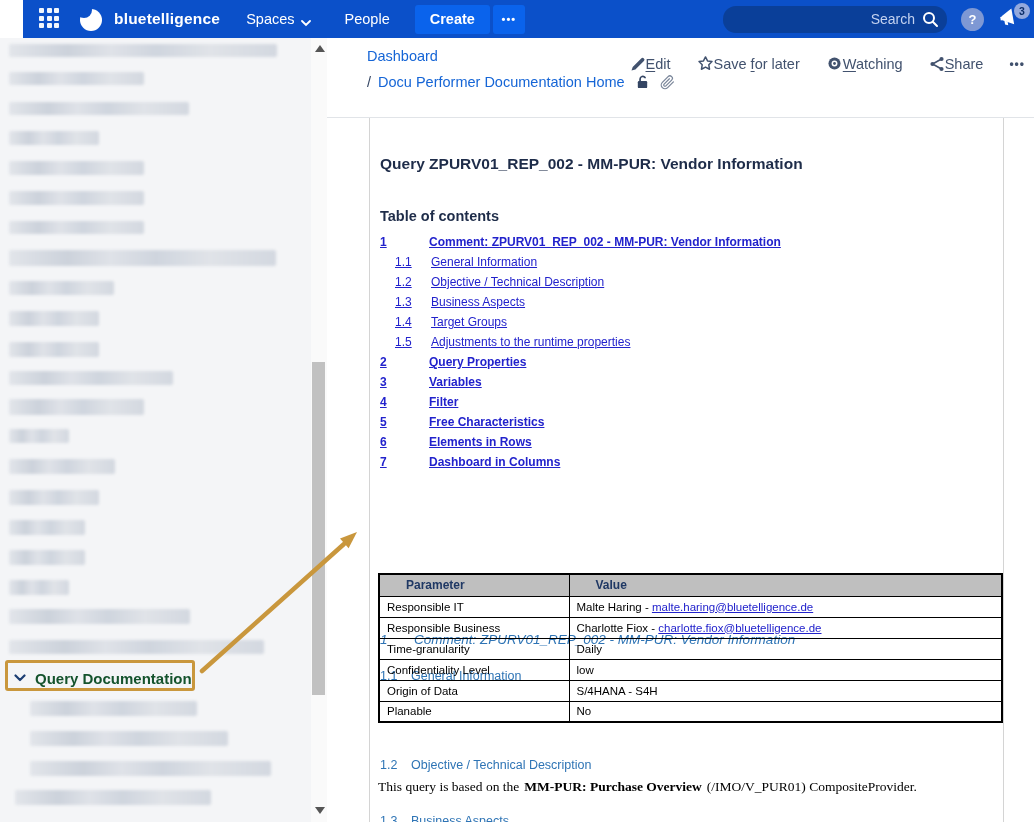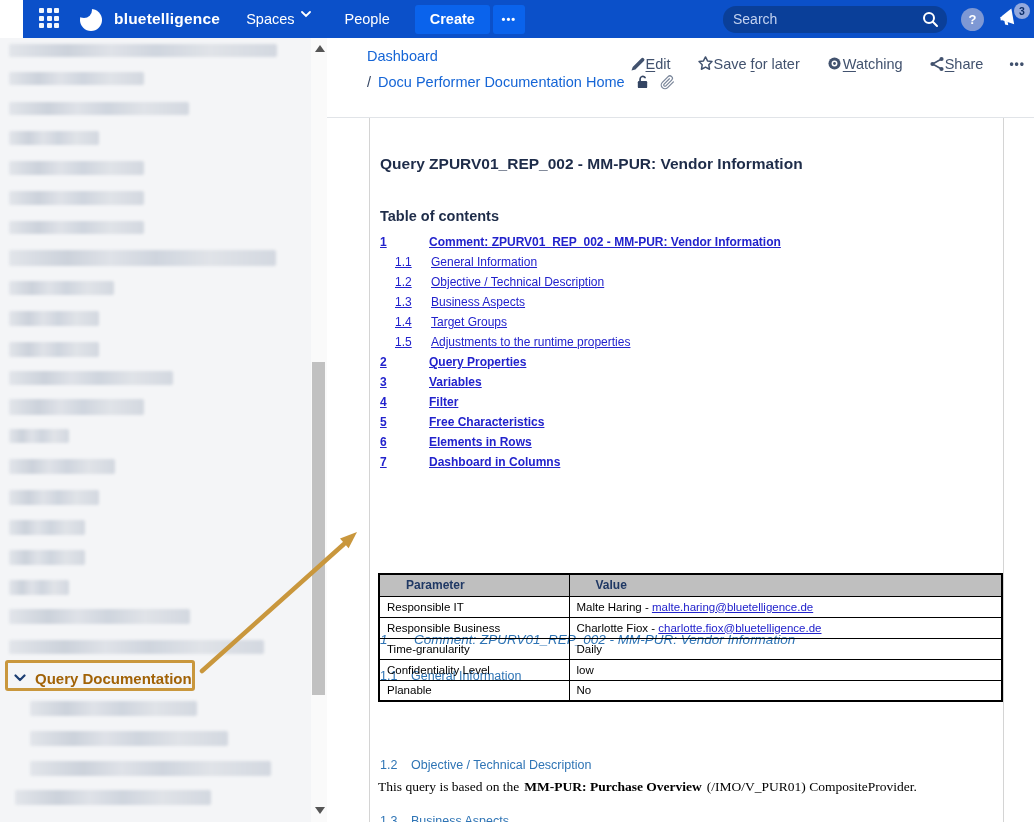--- a/index.html
+++ b/index.html
@@ -7,43 +7,43 @@
   body { font-family:"Liberation Sans", sans-serif; }
   #root { position:relative; width:1034px; height:822px; background:#fff; overflow:hidden; }
 
   
   .navbar { position:absolute; left:0; top:0; width:1034px; height:38px; background:#0B50C9; display:flex; align-items:center; justify-content:space-between; z-index:20;margin-left:23px; }
   .nav-left { display:flex; align-items:center; height:100%; }
   .grid-icon { margin-left:16px; width:22px; height:22px; display:grid; grid-template-columns:repeat(3,5px); grid-template-rows:repeat(3,5px); gap:2.5px; cursor:pointer; }
   .grid-icon i { background:#fff; opacity:.95; border-radius:1px; }
   .logo { margin-left:17px; width:26px; height:26px; display:block; }
   .brand { margin-left:10px; color:#fff; font-weight:700; font-size:15.5px; letter-spacing:.2px; cursor:pointer; }
-  .nav-item { color:#fff; font-size:14.5px; display:flex; align-items:flex-start; gap:6px; cursor:pointer; }
+  .nav-item { color:#fff; font-size:14.5px; display:flex; align-items:flex-end; gap:6px; cursor:pointer; }
   .nav-spaces { margin-left:26px; }
   .nav-people { margin-left:34px; }
   .create-btn { margin-left:25px; height:29px; padding:0 15px; background:#0A63EC; border:none; border-radius:3px; color:#fff; font-weight:700; font-size:14.5px; font-family:inherit; cursor:pointer; }
   .more-btn { margin-left:3px; height:29px; width:32px; background:#0A63EC; border:none; border-radius:3px; color:#fff; font-weight:700; font-size:11px; letter-spacing:1px; cursor:pointer; }
   .nav-right { position:absolute; right:-8px; top:0; height:38px; display:flex; align-items:center; gap:14px; }
   .searchbox { position:relative; width:224px; height:27px; }
-  .searchbox input { width:100%; height:100%; background:#0A3F99; border:none; border-radius:13px; padding:0 32px 0 10px; color:#fff; font-size:14px; font-family:inherit; }
+  .searchbox input { width:100%; height:100%; background:#0A3F99; border:none; border-radius:13px; padding:0 32px 0 10px; color:#fff; font-size:14px; font-family:inherit;text-align:right; }
   .searchbox input::placeholder { color:#C3D2F0; }
   .searchbox svg { position:absolute; right:8px; top:5px; }
   .help-icon { width:23px; height:23px; border-radius:50%; background:#7E98D4; color:#fff; font-weight:700; font-size:13px; display:flex; align-items:center; justify-content:center; cursor:pointer; }
   .notif { position:relative; width:26px; height:26px; cursor:pointer; }
   .badge { position:absolute; top:-3px; right:-6px; min-width:16px; height:16px; border-radius:8px; background:#93A9DD; color:#0C2E69; font-size:10.5px; font-weight:700; display:flex; align-items:center; justify-content:center; padding:0 3px; }
   .avatar { width:27px; height:27px; border-radius:50%; margin-right:0; cursor:pointer;
     background:radial-gradient(circle at 48% 40%, #eecaa1 0 33%, #d8ae85 34% 38%, #79a856 39% 100%);
     box-shadow:inset 0 -3px 4px rgba(40,70,20,.45); }
 
   
   .sidebar { position:absolute; left:0; top:38px; width:311px; height:784px; background:#F4F5F7; overflow:hidden; }
   .sblock { position:absolute; border-radius:2px; filter:blur(1.6px);
     background:linear-gradient(90deg,#e2e5ea 0%,#ccd2db 22%,#dfe2e8 38%,#cfd5de 55%,#e0e3e8 75%,#d3d8e0 100%); }
   .qd-item { position:absolute; left:14px; top:627px; height:26px; display:flex; align-items:center; gap:9px; cursor:pointer; }
-  .qd-item .lbl { color:#a16207; font-weight:700; font-size:15px; }
+  .qd-item .lbl { color:#14532d; font-weight:700; font-size:15px; }
   .qd-box { position:absolute; left:5px; top:622px; width:190px; height:31px; border:3px solid #C9973D; border-radius:3px; pointer-events:none; }
 
   
   .vscroll { position:absolute; left:311px; top:38px; width:16px; height:784px; background:#FAFAFA; }
   .sc-up, .sc-down { position:absolute; left:4px; width:0; height:0; cursor:pointer; }
   .sc-up { top:7px; border-left:5px solid transparent; border-right:5px solid transparent; border-bottom:7px solid #555; }
   .sc-down { top:769px; border-left:5px solid transparent; border-right:5px solid transparent; border-top:7px solid #555; }
   .sc-thumb { position:absolute; left:1px; top:324px; width:13px; height:333px; background:#C1C1C1; cursor:pointer; }
 
   .divider-handle { position:absolute; left:329px; top:447px; display:flex; gap:2px; cursor:col-resize; }
@@ -332,20 +332,24 @@
               </tr>
               <tr>
                 <td class="c1">Time-granularity</td>
                 <td><span>Daily</span></td>
               </tr>
               <tr>
                 <td class="c1">Confidentiality Level</td>
                 <td><span>low</span></td>
               </tr>
               <tr>
+                <td class="c1">Origin of Data</td>
+                <td><span>S/4HANA - S4H</span></td>
+              </tr>
+              <tr>
                 <td class="c1">Planable</td>
                 <td><span>No</span></td>
               </tr>
             </tbody>
         </table>
 
         <div class="sec sec-1-2">
           <span class="snum">1.2</span>
           <span class="stxt">Objective / Technical Description</span>
         </div>

